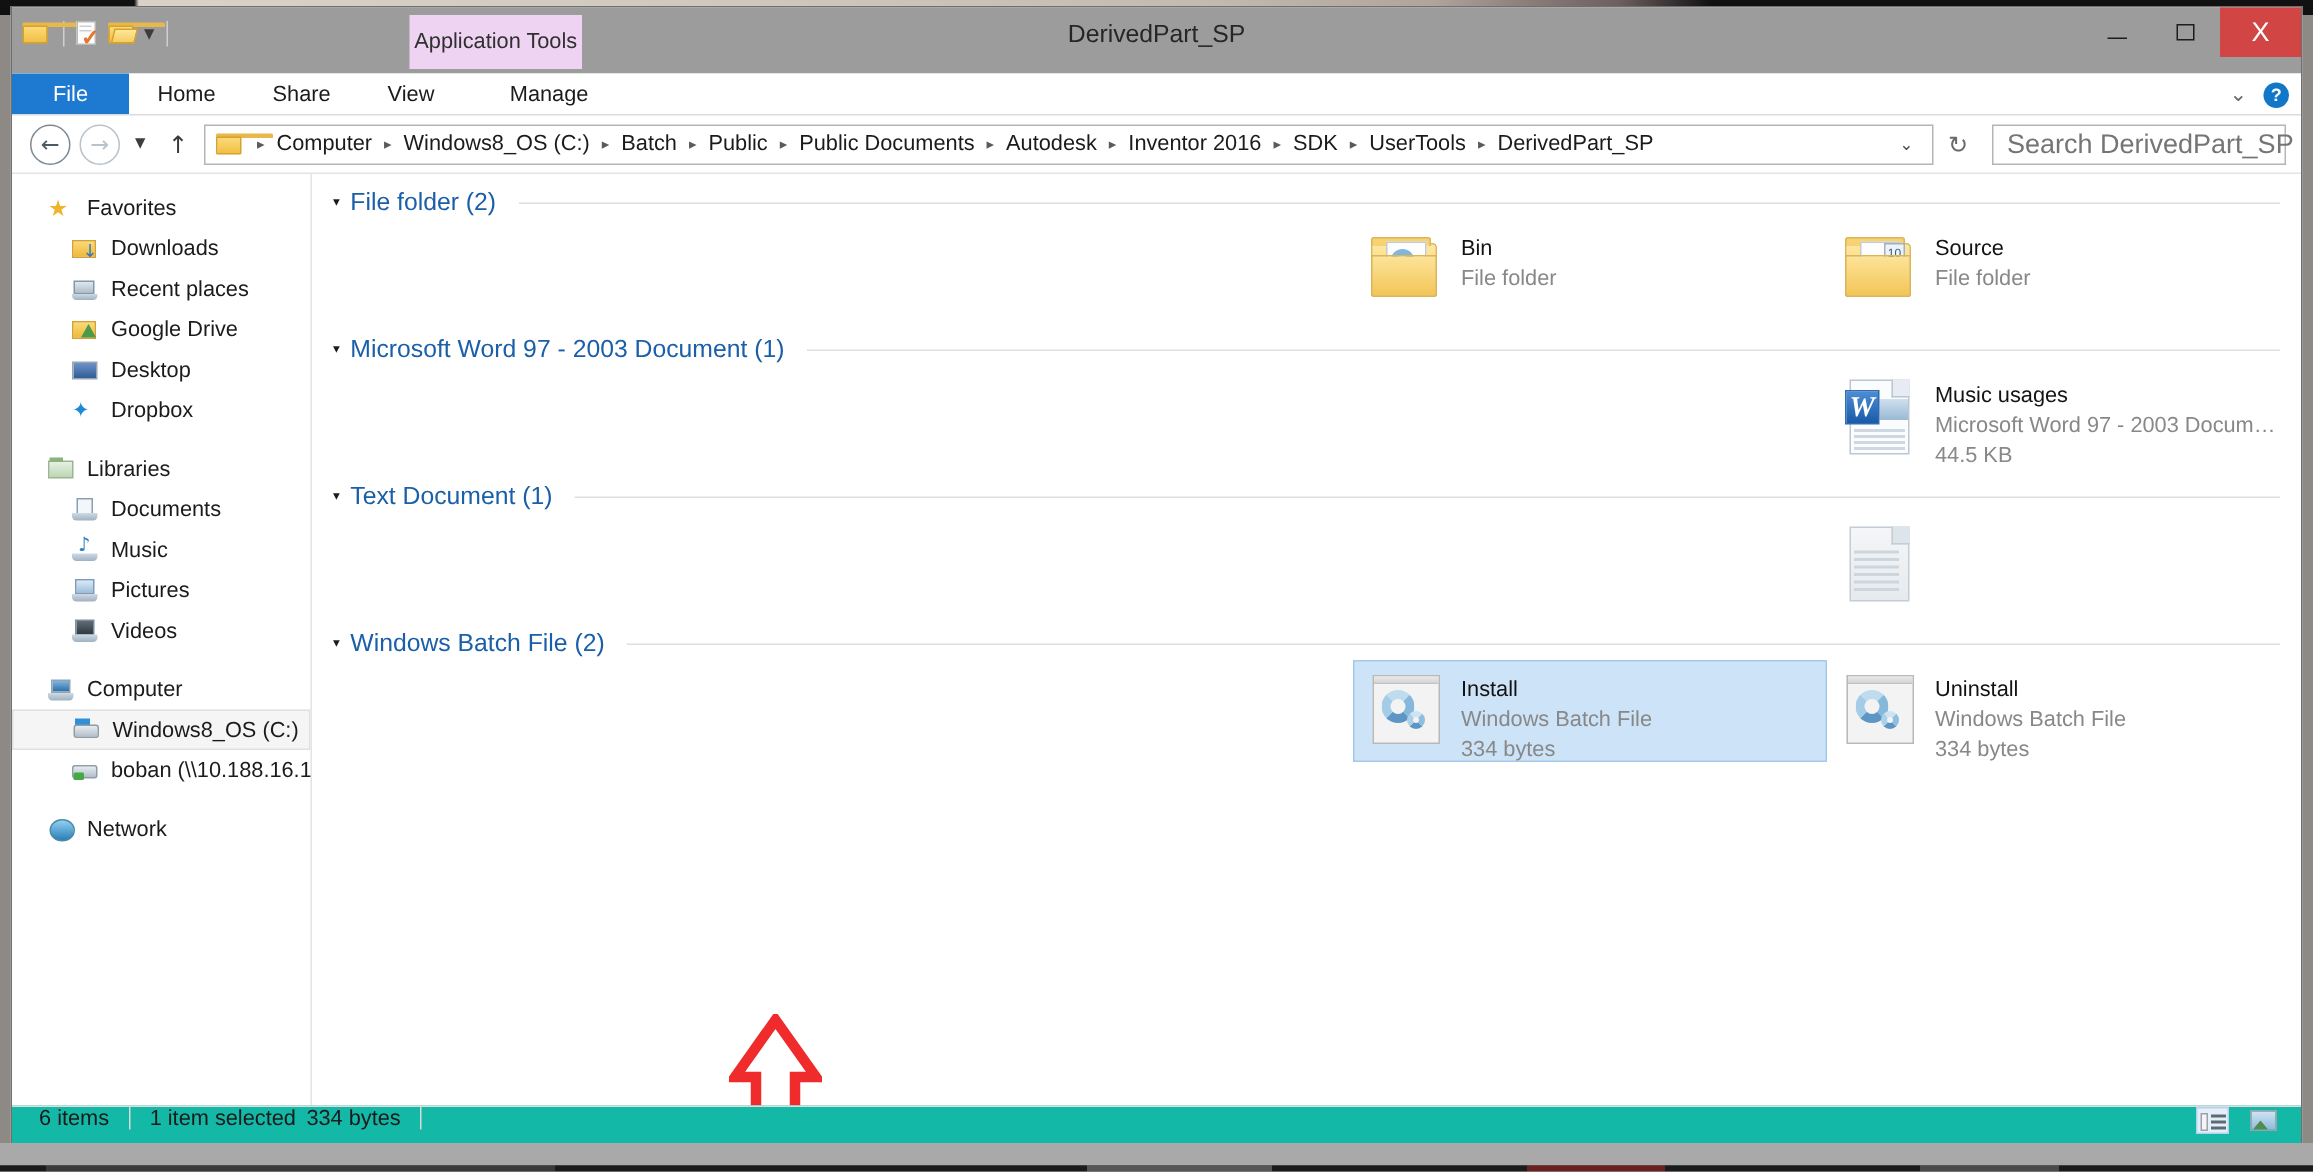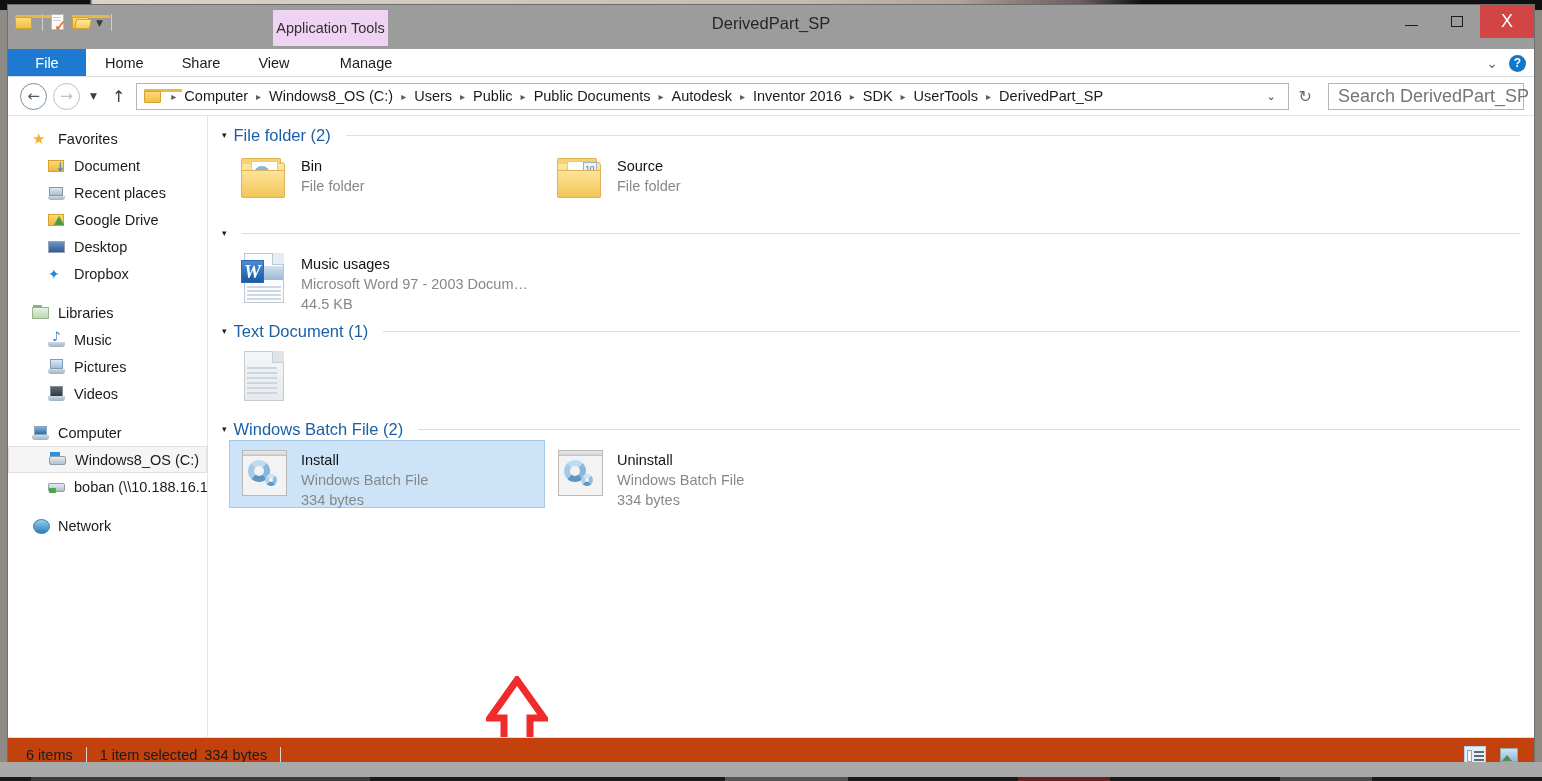--- a/index.html
+++ b/index.html
@@ -259,21 +259,21 @@
     display: flex; align-items: center; gap: 7px; height: 30px;
     margin: 0 14px 0 0; padding-top: 8px;
   }
   .group-arrow {
     color: #1b1b1b; font-size: 9px; margin-left: 6px;
     font-family: "DejaVu Sans", sans-serif;
   }
   .group-title { color: #1a5fa8; font-size: 16.5px; white-space: nowrap; }
   .group-rule { flex: 1; height: 1px; background: #dedede; margin-left: 8px; }
 
-  .tiles { display: flex; flex-wrap: wrap; padding-left: 13px; }
+  .tiles { display: flex; flex-wrap: wrap; padding-left: 13px; justify-content: flex-end; }
   .tile {
     display: flex; align-items: flex-start; gap: 12px;
     width: 316px; height: 68px; padding: 7px 8px 0 9px;
     border: 1px solid transparent;
   }
   .tile.selected { background: #cde3f7; border: 1px solid #a7c9e8; }
   .tile-ico { width: 50px; height: 54px; position: relative; flex: 0 0 50px; }
   .tile-text { display: flex; flex-direction: column; padding-top: 2px; min-width: 0; }
   .t-name { font-size: 14.5px; color: #131313; line-height: 20px; white-space: nowrap; }
   .t-sub  { font-size: 14.5px; color: #888; line-height: 20px; white-space: nowrap; }
@@ -334,22 +334,22 @@
   .ic-bat .gbig { position: absolute; left: 9px; top: 12px; width: 22px; height: 22px;
     border-radius: 50%; border: 6px solid; border-color: #bfdcef #86b8dc #5d96c5 #a5cce6; }
   .ic-bat .gsm { position: absolute; left: 26px; top: 26px; width: 12px; height: 12px;
     border-radius: 50%; border: 4px solid; border-color: #cde4f3 #8fbede #5d96c5 #abd0e8; }
 
   
   .annot-arrow { position: absolute; left: 278px; top: 560px; }
 
   
   .statusbar {
-    height: 34px; flex: 0 0 34px; background: #c2410c; border-top: 1px solid #dcdcdc;
-    display: flex; align-items: center; padding: 0 10px 0 18px;
+    height: 34px; flex: 0 0 34px; background: #14b8a6; border-top: 1px solid #dcdcdc;
+    display: flex; align-items: flex-start; padding: 0 10px 0 18px;
     position: relative;
   }
   .st-text { font-size: 14.5px; color: #1b1b1b; }
   .st-sep { width: 1px; height: 15px; background: #d9d9d9; margin: 0 13px; }
   .view-btns { position: absolute; right: 14px; display: flex; gap: 12px; align-items: center; }
   .vb { width: 22px; height: 18px; position: relative; }
   .vb.active { background: #e5effa; border: 1px solid #b6d2ee; }
   .vb .col { position: absolute; left: 2px; width: 5px; height: 12px; top: 3px;
     background: #f4f4f4; border: 1px solid #9aa3ab; }
   .vb .r { position: absolute; left: 9px; height: 2px; width: 10px; background: #5e6a75; }
@@ -442,21 +442,21 @@
         <span class="ico folder-ico">
           <span class="tab"></span>
             <span class="body"></span>
         </span>
         <div class="crumbs">
           <span class="crumb-sep">▸</span>
           <span class="crumb">Computer</span>
           <span class="crumb-sep">▸</span>
           <span class="crumb">Windows8_OS (C:)</span>
           <span class="crumb-sep">▸</span>
-          <span class="crumb">Users</span>
+          <span class="crumb">Batch</span>
           <span class="crumb-sep">▸</span>
           <span class="crumb">Public</span>
           <span class="crumb-sep">▸</span>
           <span class="crumb">Public Documents</span>
           <span class="crumb-sep">▸</span>
           <span class="crumb">Autodesk</span>
           <span class="crumb-sep">▸</span>
           <span class="crumb">Inventor 2016</span>
           <span class="crumb-sep">▸</span>
           <span class="crumb">SDK</span>
@@ -482,21 +482,21 @@
 
         <div class="nav-item lvl0">
           <span class="nav-icon i-star">★</span>
           <span>Favorites</span>
         </div>
         <div class="nav-item lvl1">
           <span class="nav-icon i-folder-dl">
             <span class="b"></span>
               <span class="arrow">↓</span>
           </span>
-          <span>Document</span>
+          <span>Downloads</span>
         </div>
         <div class="nav-item lvl1">
           <span class="nav-icon i-recent">
             <span class="mon"></span>
               <span class="base"></span>
           </span>
           <span>Recent places</span>
         </div>
         <div class="nav-item lvl1">
           <span class="nav-icon i-folder-gd">
@@ -517,20 +517,27 @@
         </div>
 
         <div class="nav-gap"></div>
 
         <div class="nav-item lvl0">
           <span class="nav-icon i-lib">
             <span class="b"></span>
               <span class="t"></span>
           </span>
           <span>Libraries</span>
+        </div>
+        <div class="nav-item lvl1">
+          <span class="nav-icon i-docs">
+            <span class="pg"></span>
+              <span class="base"></span>
+          </span>
+          <span>Documents</span>
         </div>
         <div class="nav-item lvl1">
           <span class="nav-icon i-music">
             <span class="note">♪</span>
               <span class="base"></span>
           </span>
           <span>Music</span>
         </div>
         <div class="nav-item lvl1">
           <span class="nav-icon i-pic">
@@ -615,20 +622,21 @@
             </div>
             <div class="tile-text">
               <span class="t-name">Source</span>
               <span class="t-sub">File folder</span>
             </div>
           </div>
         </div>
 
         <div class="group-header">
           <span class="group-arrow">▾</span>
+          <span class="group-title">Microsoft Word 97 - 2003 Document (1)</span>
           <span class="group-rule"></span>
         </div>
         <div class="tiles">
           <div class="tile">
             <div class="tile-ico ic-word">
               <span class="page"></span>
                 <span class="fold"></span>
               <span class="ln" style="top:34px"></span>
                 <span class="ln" style="top:38px"></span>
               <span class="ln" style="top:42px"></span>

